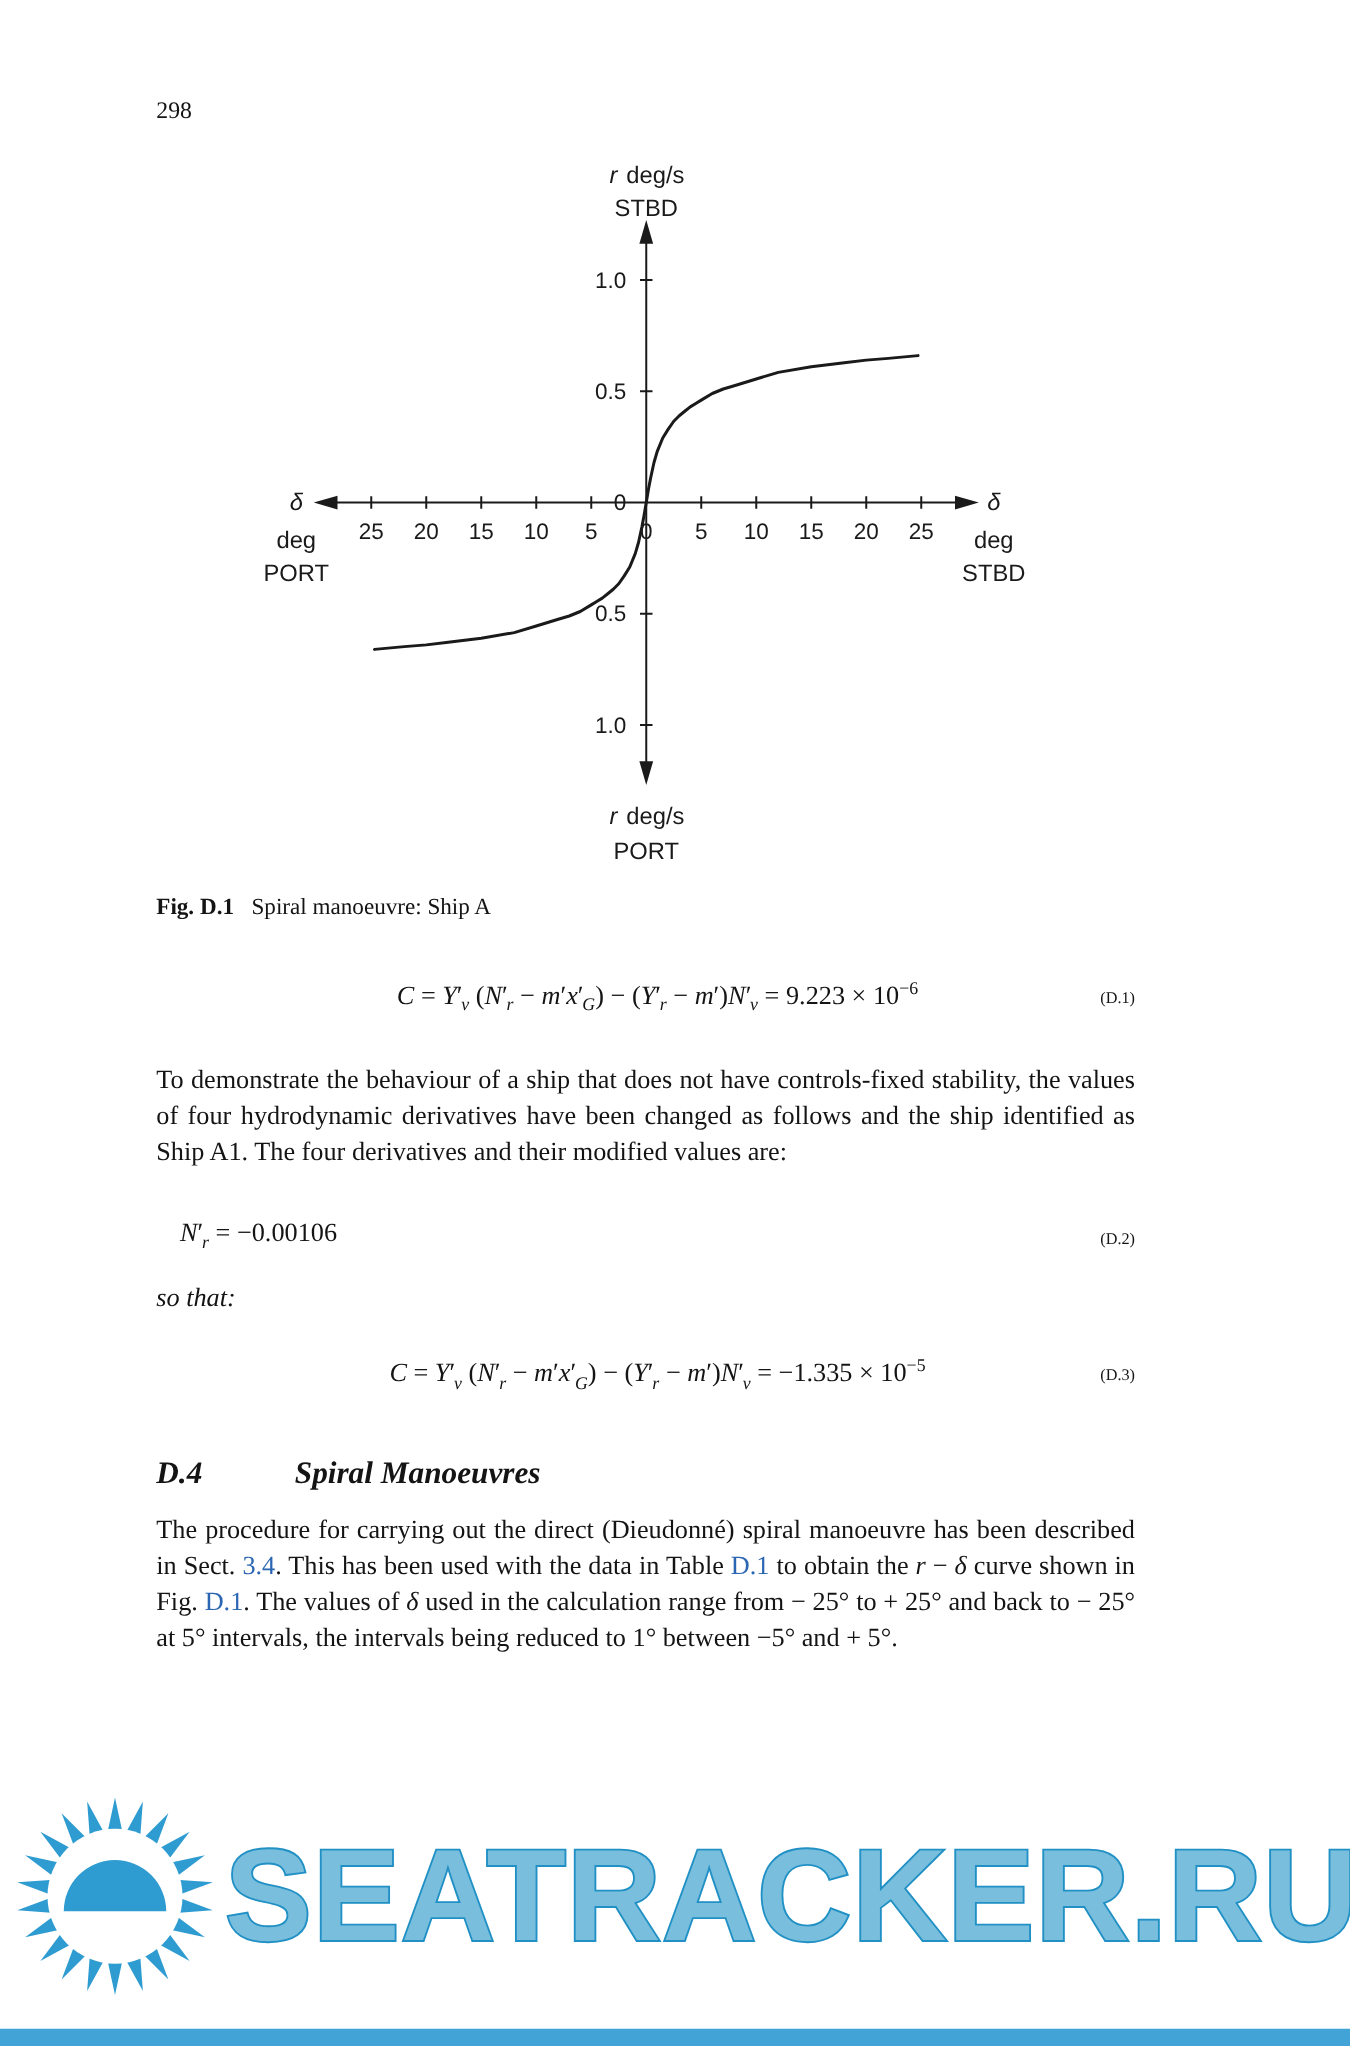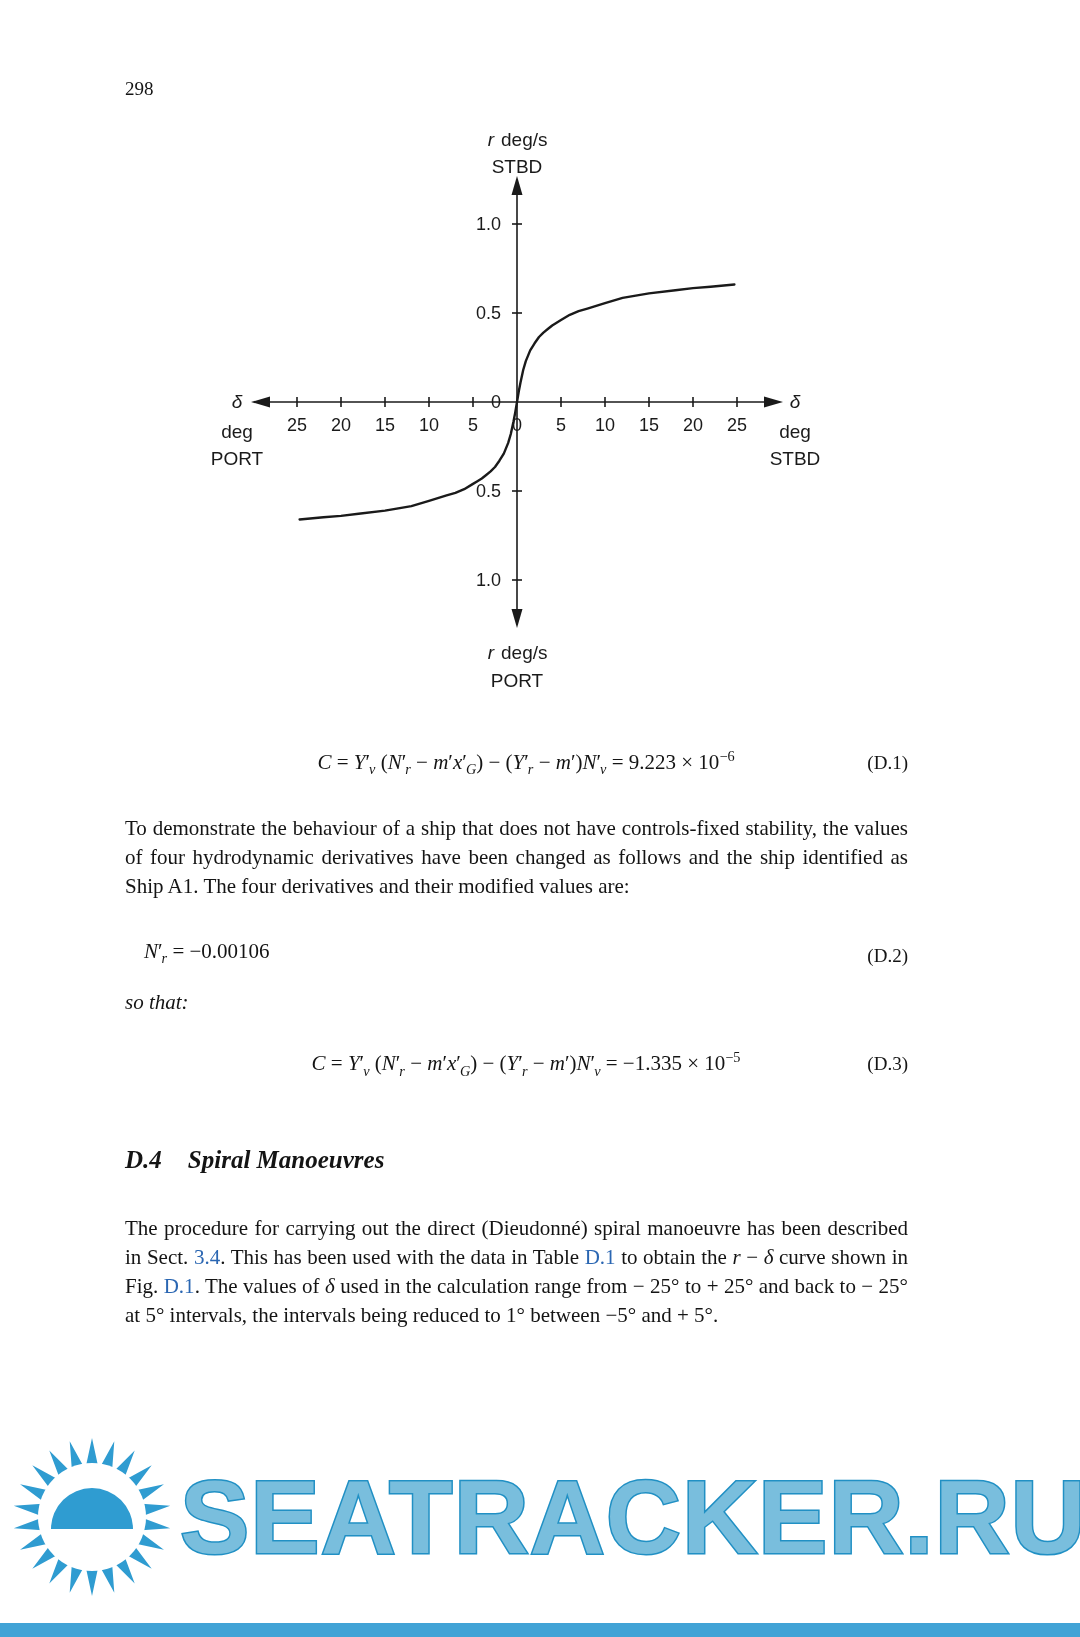--- a/index.html
+++ b/index.html
@@ -17,32 +17,32 @@
   .axis{stroke:#1a1a1a;stroke-width:1.6;fill:none;}
   .arrow{fill:#1a1a1a;stroke:none;}
   .curve{stroke:#1a1a1a;stroke-width:2.4;fill:none;stroke-linejoin:round;stroke-linecap:round;}
   .figure-caption{margin-top:14px;font-size:18.5px;}
   .figure-caption .cap-label{font-weight:bold;margin-right:14px;}
   .eq{font-size:21px;margin-left:19px;}
   .eq i{font-style:italic;}
   sub,sup{font-size:68%;}
   sub{margin-left:-1px;}
   .eq-block{position:relative;text-align:center;}
-  .eq-label{position:absolute;right:0;top:50%;transform:translateY(-50%);font-size:19px;font-style:normal;}
+  .eq-label{position:absolute;right:0;top:50%;transform:translateY(-50%);font-size:13px;font-style:normal;}
   .eq-block-1{margin-top:46px;}
   .body-text{font-size:21px;line-height:29px;text-align:justify;}
   .para-1{margin-top:36px;}
   .eq2{margin-top:32px;}
   .eq2-row{position:relative;display:flex;line-height:37px;}
   .eq2-row .c1{margin-left:140px;width:347px;}
   .so-that{margin-top:11px;font-style:italic;}
   .eq-block-3{margin-top:32px;}
-  .section-heading{margin-top:66px;font-size:25px;font-weight:bold;font-style:italic;display:flex;}
+  .section-heading{margin-top:49px;font-size:25px;font-weight:bold;font-style:italic;display:flex;gap:48px;}
   .section-heading .sec-num{margin-right:26px;}
-  .para-2{margin-top:40px;}
+  .para-2{margin-top:16px;}
   .ref-link{color:#2a66b2;cursor:pointer;}
   .var{font-style:italic;}
   .watermark{position:absolute;left:12px;top:1437px;display:flex;align-items:center;gap:8px;}
   .wm-text{
     font-family:"Liberation Sans",sans-serif;font-weight:bold;font-size:104px;
     letter-spacing:1px;color:#79bedd;-webkit-text-stroke:3px #2190c4;paint-order:stroke fill;
     line-height:160px;white-space:nowrap;
   }
   .bottom-bar{position:absolute;left:0;right:0;bottom:0;height:14px;background:#41a3d6;}
 </style>
@@ -115,20 +115,23 @@
       <text class="lbl" x="70" y="353" text-anchor="middle">PORT</text>
 
       <text class="lbl it" x="628" y="296" text-anchor="middle">δ</text>
       <text class="lbl" x="628" y="326" text-anchor="middle">deg</text>
       <text class="lbl" x="628" y="353" text-anchor="middle">STBD</text>
 
       <path class="curve" d="M132.6 407.5 L156.4 405.3 L174.0 403.9 L191.6 401.8 L218.0 398.6 L244.4 394.1 L262.0 388.8 L279.6 383.4 L288.4 380.8 L297.2 377.2 L306.0 371.9 L310.4 369.2 L314.8 366.5 L319.2 363.0 L323.6 359.4 L328.0 355.0 L332.4 348.7 L336.8 341.6 L341.2 330.9 L343.8 322.0 L346.5 309.6 L348.2 300.7 L350.0 290.0 L351.8 279.3 L353.5 270.4 L356.2 258.0 L358.8 249.1 L363.2 238.4 L367.6 231.3 L372.0 225.0 L376.4 220.6 L380.8 217.0 L385.2 213.5 L389.6 210.8 L394.0 208.1 L402.8 202.8 L411.6 199.2 L420.4 196.6 L438.0 191.2 L455.6 185.9 L482.0 181.4 L508.4 178.2 L526.0 176.1 L543.6 174.7 L567.4 172.5"></path>
     </svg>
   </div>
 
+  <div class="figure-caption">
+    <span class="cap-label">Fig. D.1</span><span>Spiral manoeuvre: Ship A</span>
+  </div>
 
   <div class="eq-block eq-block-1">
     <span class="eq"><i>C</i> = <i>Y</i>′<sub><i>v</i></sub> (<i>N</i>′<sub><i>r</i></sub> − <i>m</i>′<i>x</i>′<sub><i>G</i></sub>) − (<i>Y</i>′<sub><i>r</i></sub> − <i>m</i>′)<i>N</i>′<sub><i>v</i></sub> = 9.223 × 10<sup>−6</sup></span>
     <span class="eq-label">(D.1)</span>
   </div>
 
   <p class="body-text para-1">To demonstrate the behaviour of a ship that does not have controls-fixed stability, the values of four hydrodynamic derivatives have been changed as follows and the ship identified as Ship A1. The four derivatives and their modified values are:</p>
 
   <div class="eq2">
     <div class="eq2-row">

